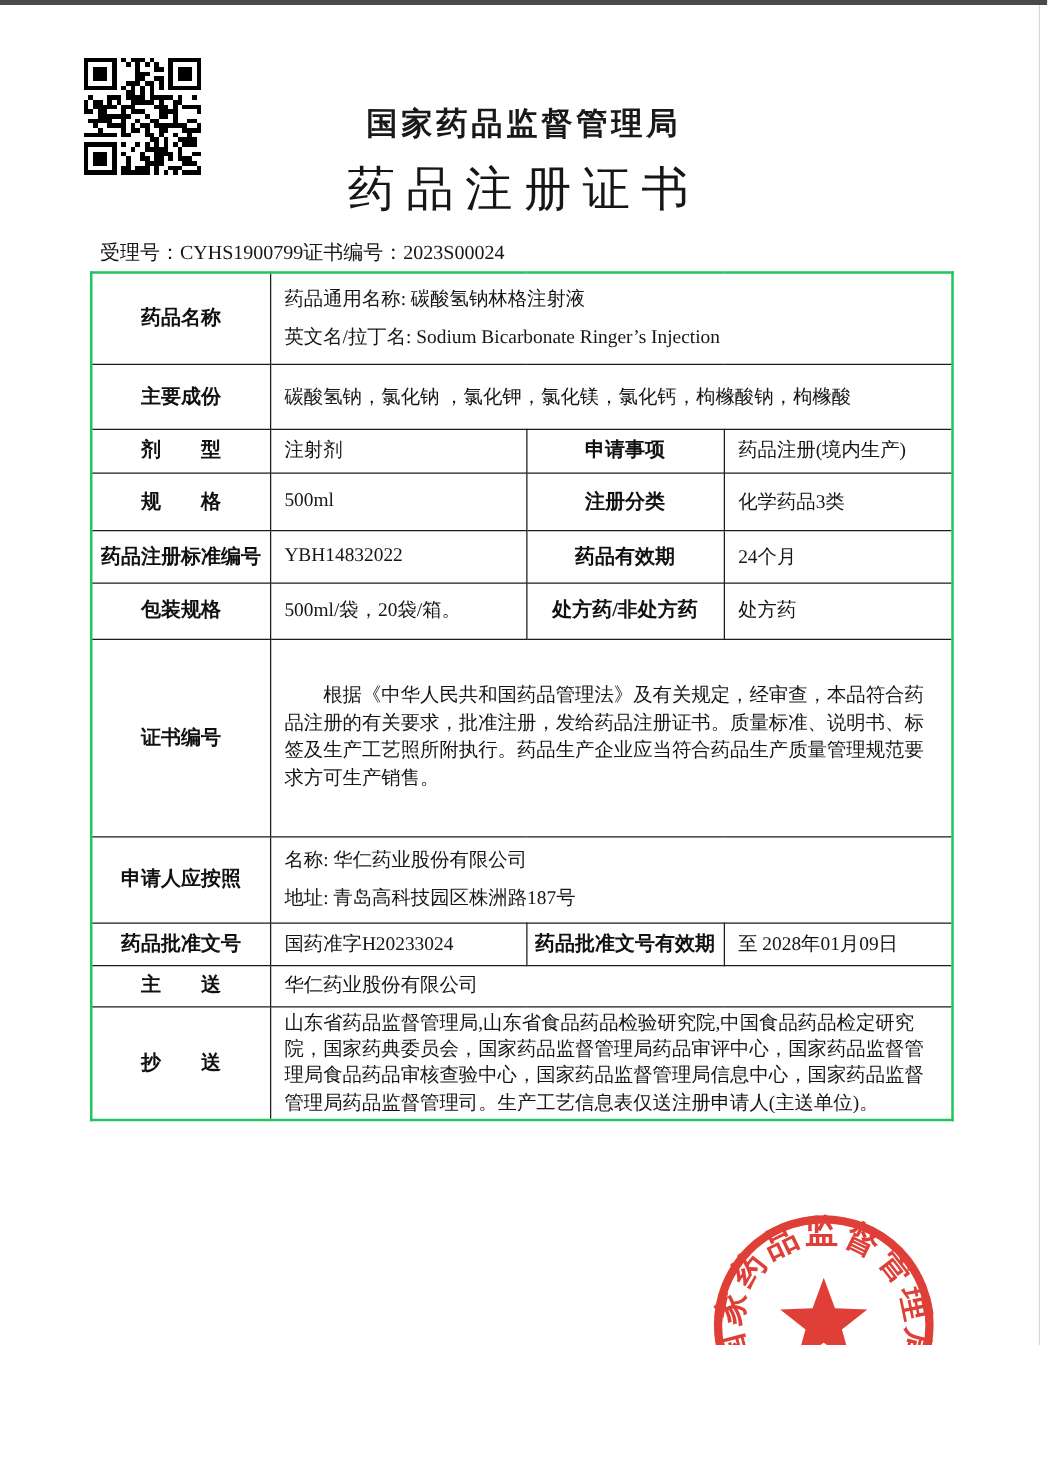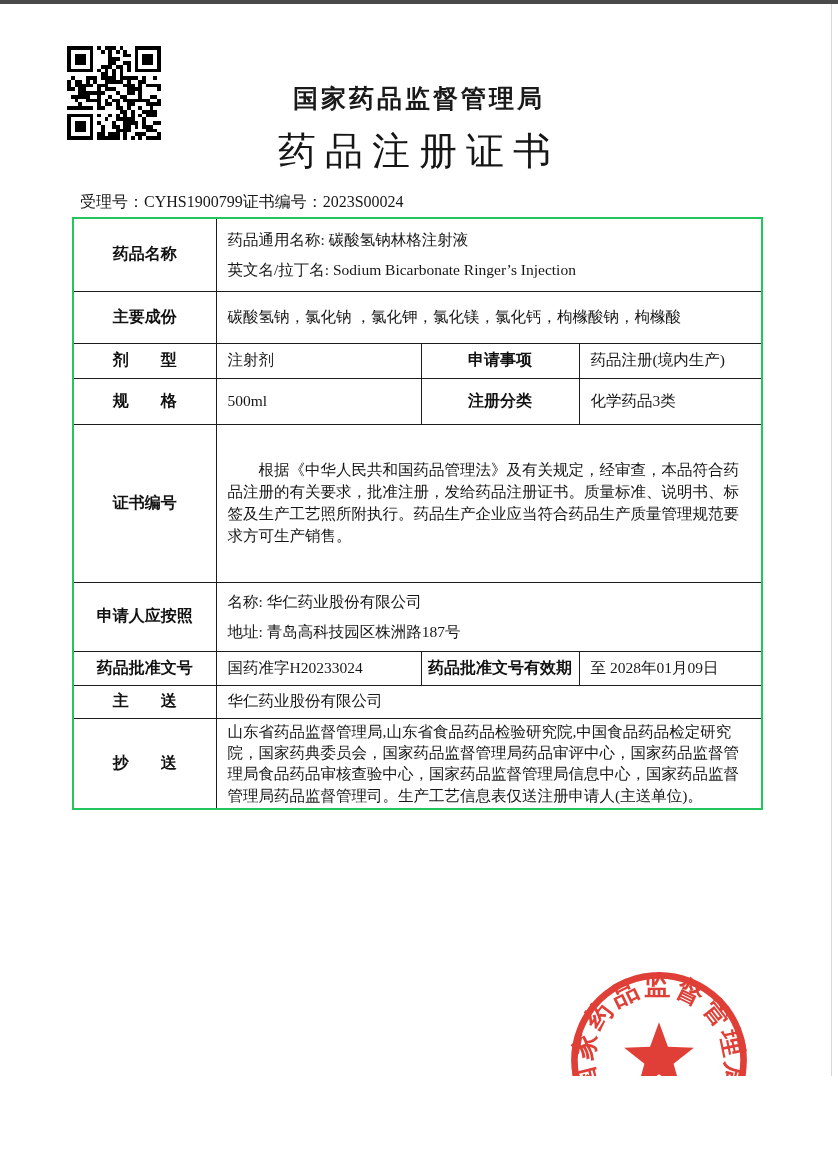--- a/index.html
+++ b/index.html
@@ -429,20 +429,32 @@
       <td class="val">注射剂</td>
       <td class="lab">申请事项</td>
       <td class="val">药品注册(境内生产)</td>
     </tr>
     <tr class="r4">
       <td class="lab">规　　格</td>
       <td class="val">500ml</td>
       <td class="lab">注册分类</td>
       <td class="val">化学药品3类</td>
     </tr>
+    <tr class="r5">
+      <td class="lab">药品注册标准编号</td>
+      <td class="val">YBH14832022</td>
+      <td class="lab">药品有效期</td>
+      <td class="val">24个月</td>
+    </tr>
+    <tr class="r6">
+      <td class="lab">包装规格</td>
+      <td class="val">500ml/袋，20袋/箱。</td>
+      <td class="lab">处方药/非处方药</td>
+      <td class="val">处方药</td>
+    </tr>
     <tr class="r7">
       <td class="lab">证书编号</td>
       <td class="val para" colspan="3">根据《中华人民共和国药品管理法》及有关规定，经审查，本品符合药品注册的有关要求，批准注册，发给药品注册证书。质量标准、说明书、标签及生产工艺照所附执行。药品生产企业应当符合药品生产质量管理规范要求方可生产销售。</td>
     </tr>
     <tr class="r8">
       <td class="lab">申请人应按照</td>
       <td class="val two-line" colspan="3">
         <div>名称: 华仁药业股份有限公司</div>
         <div>地址: 青岛高科技园区株洲路187号</div>
       </td>

